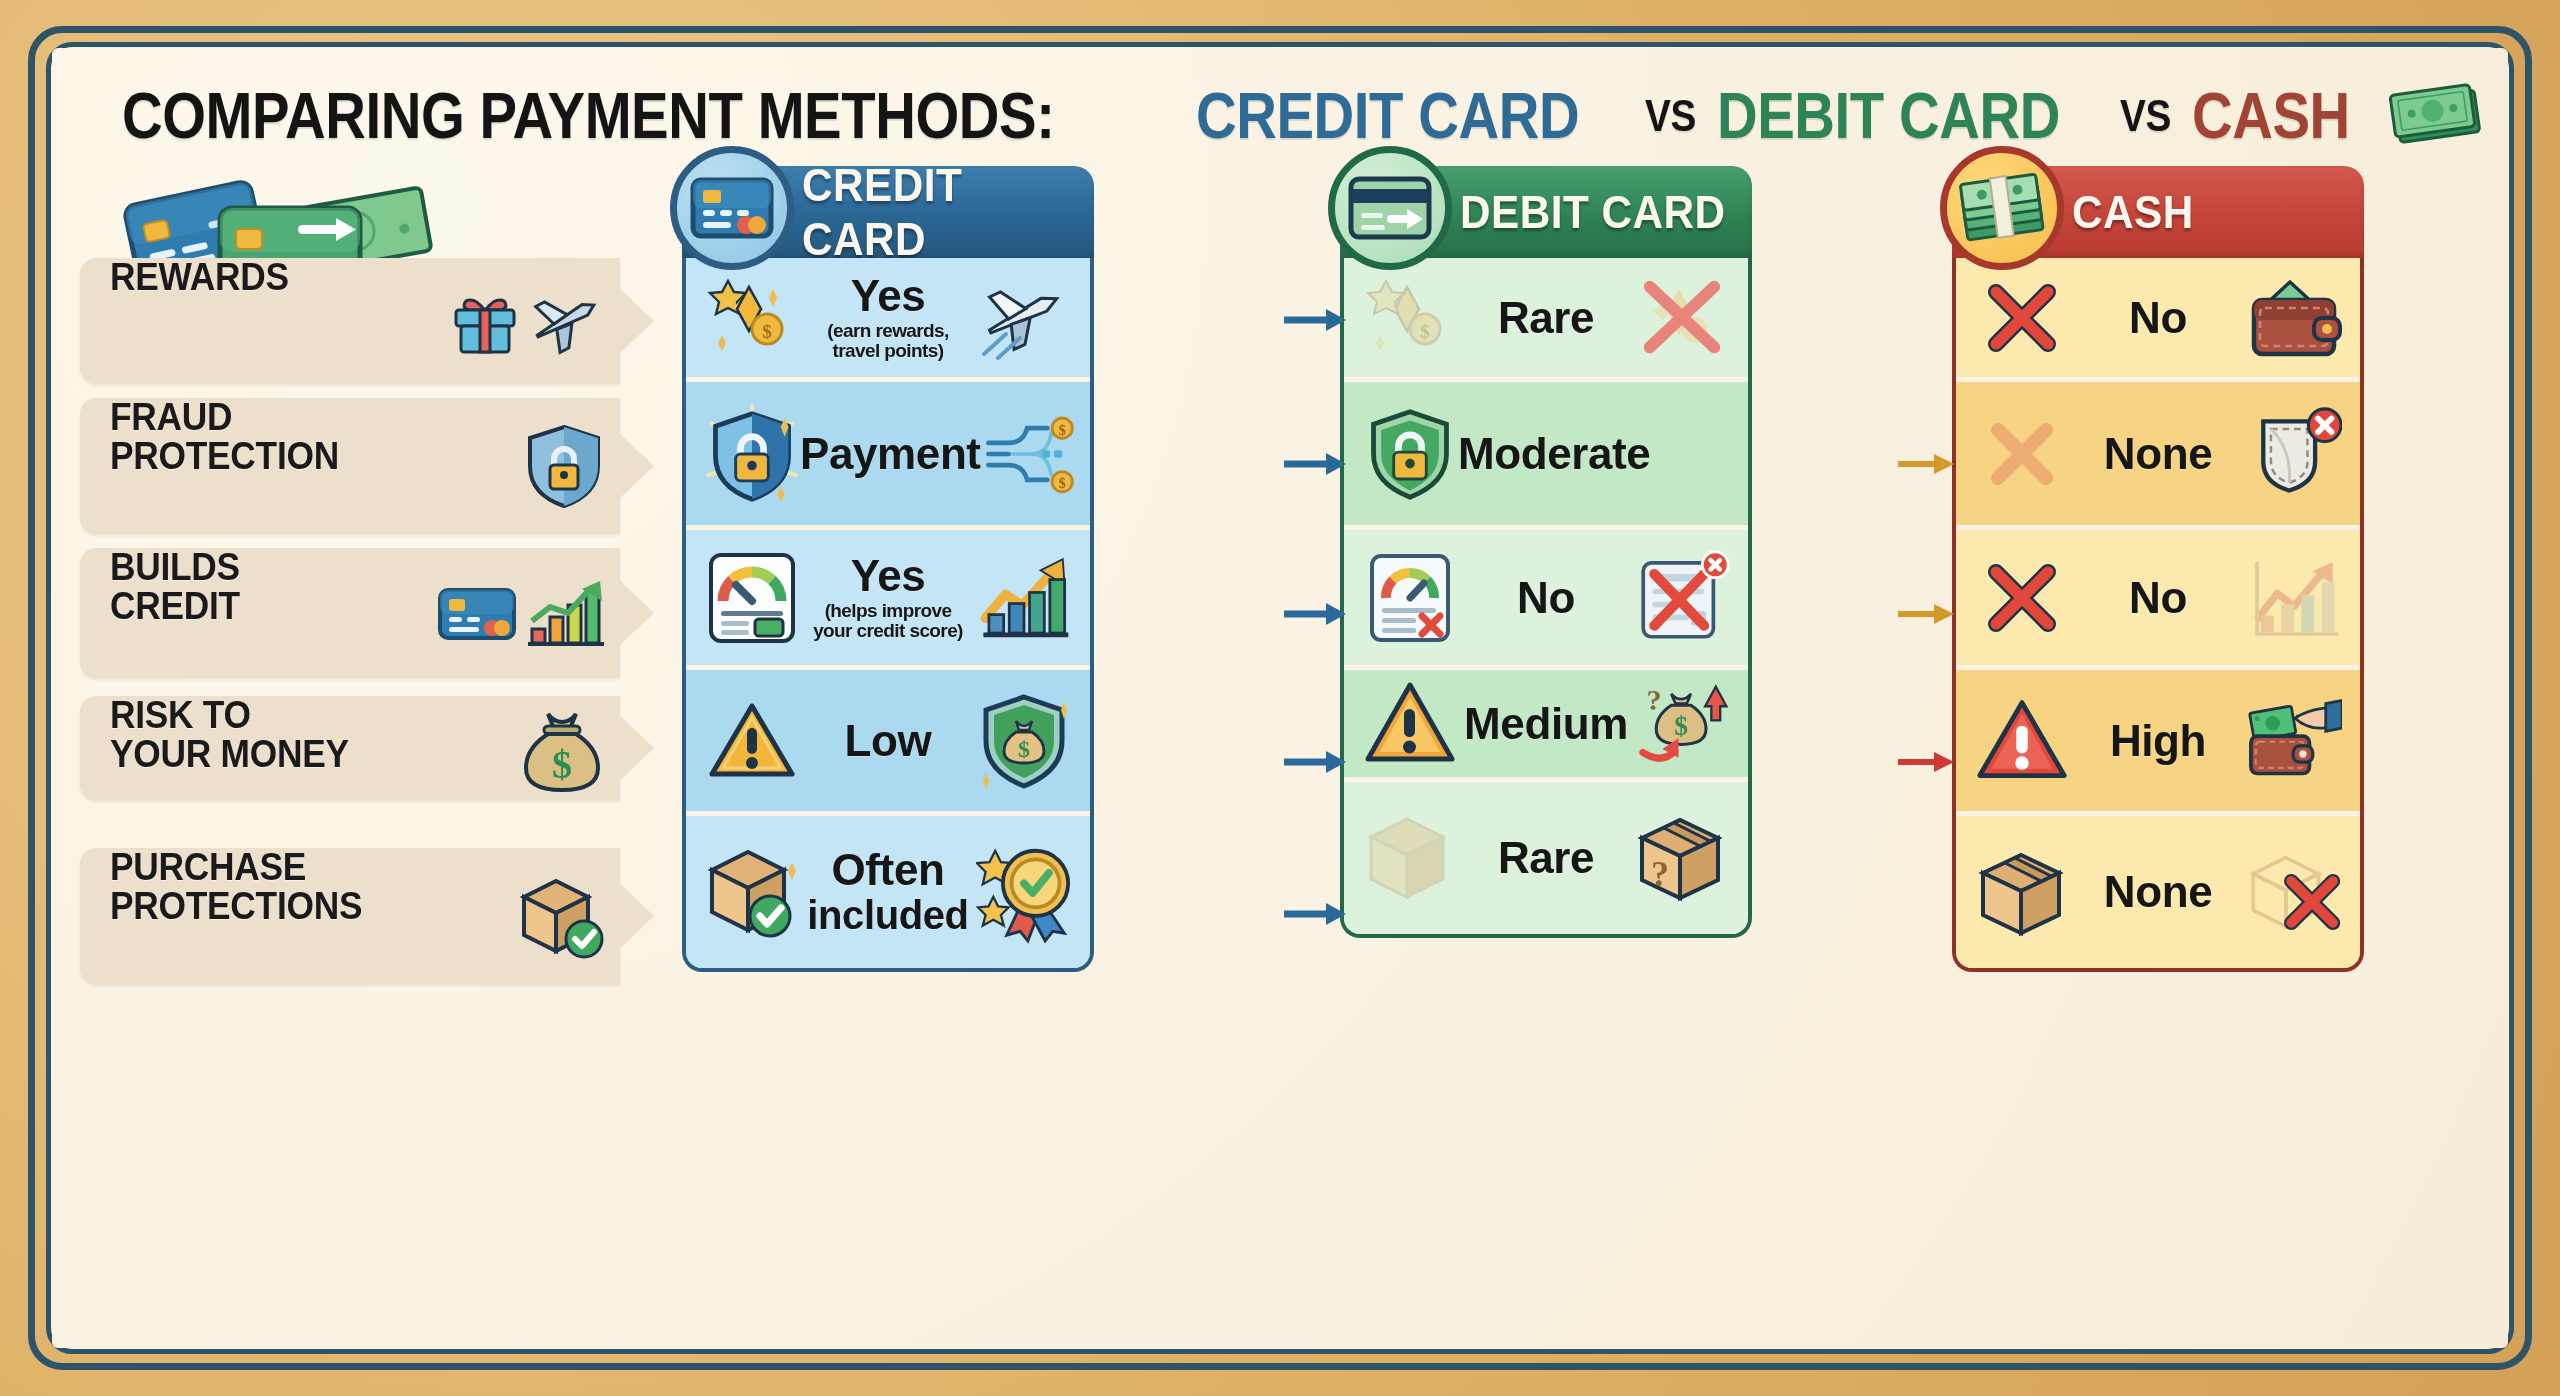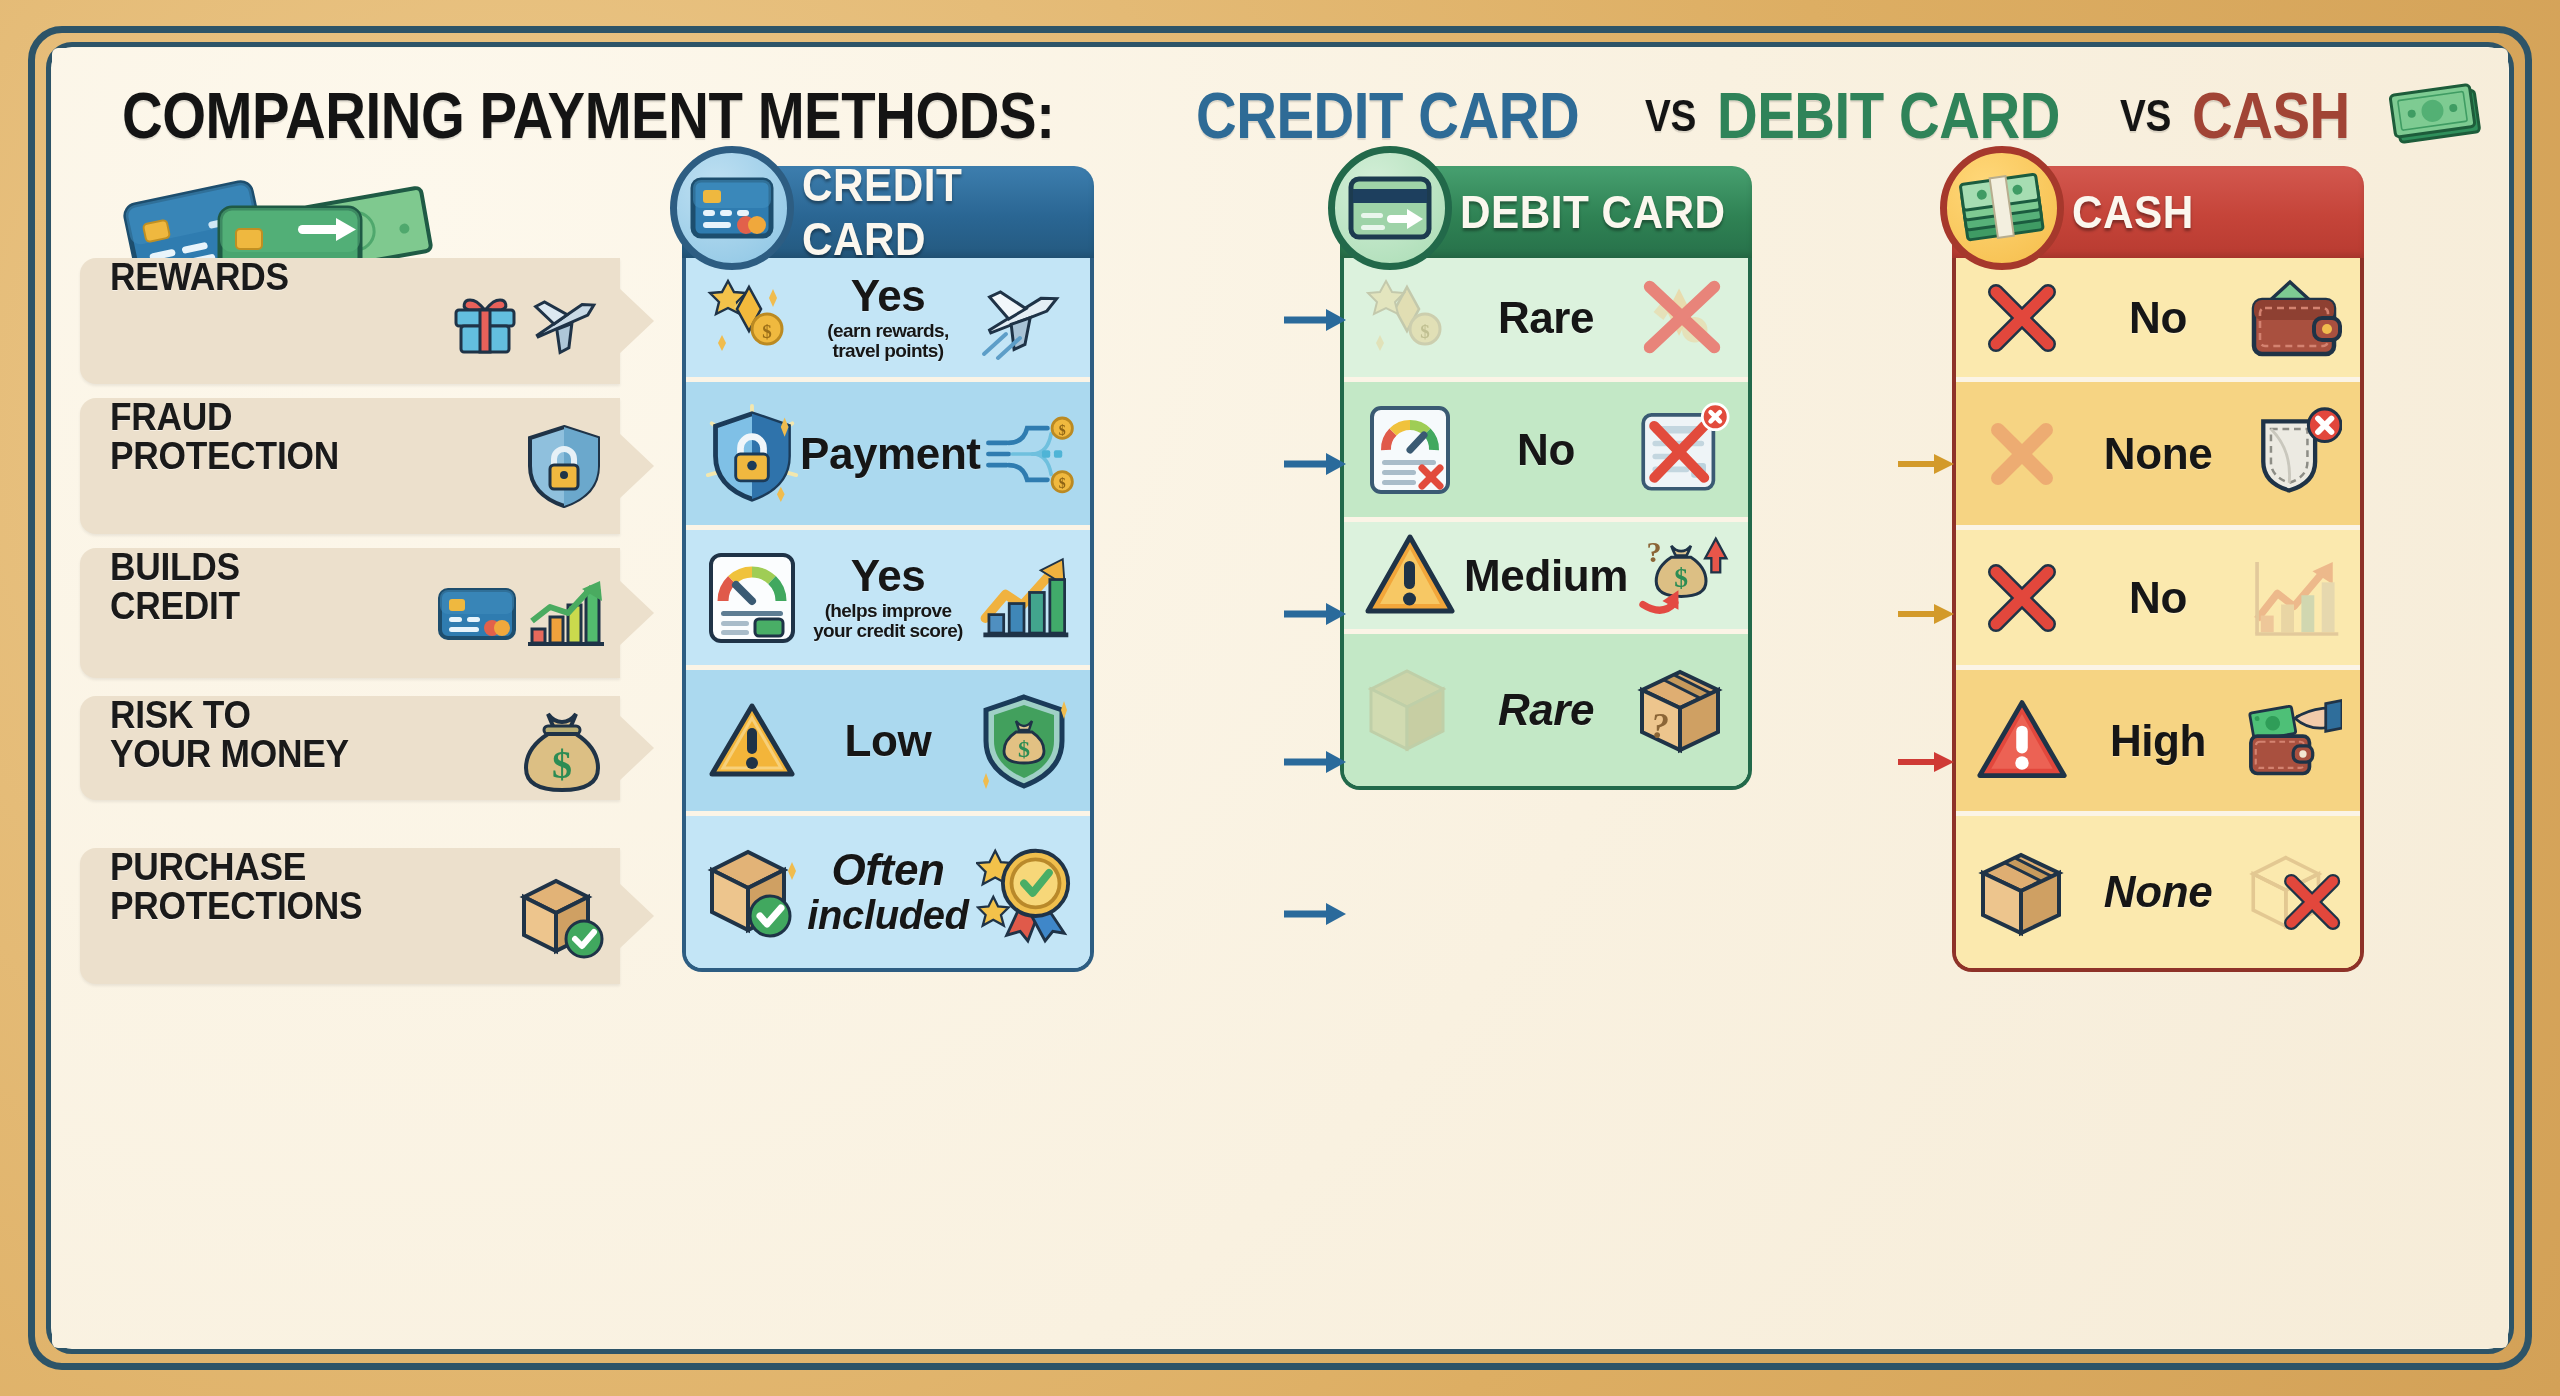--- a/index.html
+++ b/index.html
@@ -151,21 +151,21 @@
     overflow: hidden;
   }
   .cell {
     display: flex;
     align-items: center;
     justify-content: space-between;
     padding: 0 18px;
     position: relative;
     border-bottom: 5px solid #fbf4e6;
   }
-  .cell:last-child { border-bottom: none; font-style: italic; }
+  .cell:last-child { border-bottom: none; }
   .cell-value {
     font-size: 44px;
     font-weight: 900;
     color: #161616;
     text-align: center;
     line-height: 1.0;
     flex: 1;
     letter-spacing: -0.4px;
     text-shadow: 0 1px 0 rgba(255,255,255,.35);
   }
@@ -656,20 +656,33 @@
               <polygon points="30,28 38,36 30,48 20,40" fill="#ecd39a" opacity=".55"></polygon>
               <circle cx="62" cy="58" r="13" fill="#ecd39a" opacity=".55"></circle>
               <g stroke="#e8847a" stroke-width="12" stroke-linecap="round">
                 <line x1="16" y1="14" x2="82" y2="76"></line>
                 <line x1="82" y1="14" x2="16" y2="76"></line>
               </g>
             </svg>
           </span>
         </div>
 
+        <div class="cell" style="height:148px">
+          <span class="cell-ic-l">
+            <svg width="100" height="104" viewBox="0 0 100 104">
+              <path d="M50 8 L88 21 V52 C88 77 68 90 50 97 C32 90 12 77 12 52 V21 Z" fill="#9fd6a8" stroke="#1b4a38" stroke-width="5"></path>
+              <path d="M50 17 L80 27 V52 C80 72 64 83 50 90 C36 83 20 72 20 52 V27 Z" fill="#44a863"></path>
+              <path d="M38 52 v-8 a12 12 0 0 1 24 0 v8" fill="none" stroke="#f0f6fa" stroke-width="7"></path>
+              <rect x="33" y="50" width="34" height="28" rx="5" fill="#f0b83f" stroke="#1b4a38" stroke-width="3"></rect>
+              <circle cx="50" cy="62" r="5" fill="#1b4a38"></circle>
+            </svg>
+          </span>
+          <span class="cell-value">Moderate</span>
+          <span class="cell-ic-r"></span>
+        </div>
 
         <div class="cell" style="height:140px">
           <span class="cell-ic-l">
             <svg width="92" height="96" viewBox="0 0 92 96">
               <rect x="8" y="6" width="76" height="84" rx="9" fill="#f6fafc" stroke="#3a5a73" stroke-width="4"></rect>
               <path d="M22 48 A24 24 0 0 1 29 30" fill="none" stroke="#e05a4a" stroke-width="10"></path>
               <path d="M29 30 A24 24 0 0 1 46 23" fill="none" stroke="#f0c23c" stroke-width="10"></path>
               <path d="M46 23 A24 24 0 0 1 63 30" fill="none" stroke="#9fcd55" stroke-width="10"></path>
               <path d="M63 30 A24 24 0 0 1 70 48" fill="none" stroke="#41a85f" stroke-width="10"></path>
               <line x1="46" y1="48" x2="60" y2="33" stroke="#3a5a73" stroke-width="7" stroke-linecap="round"></line>

